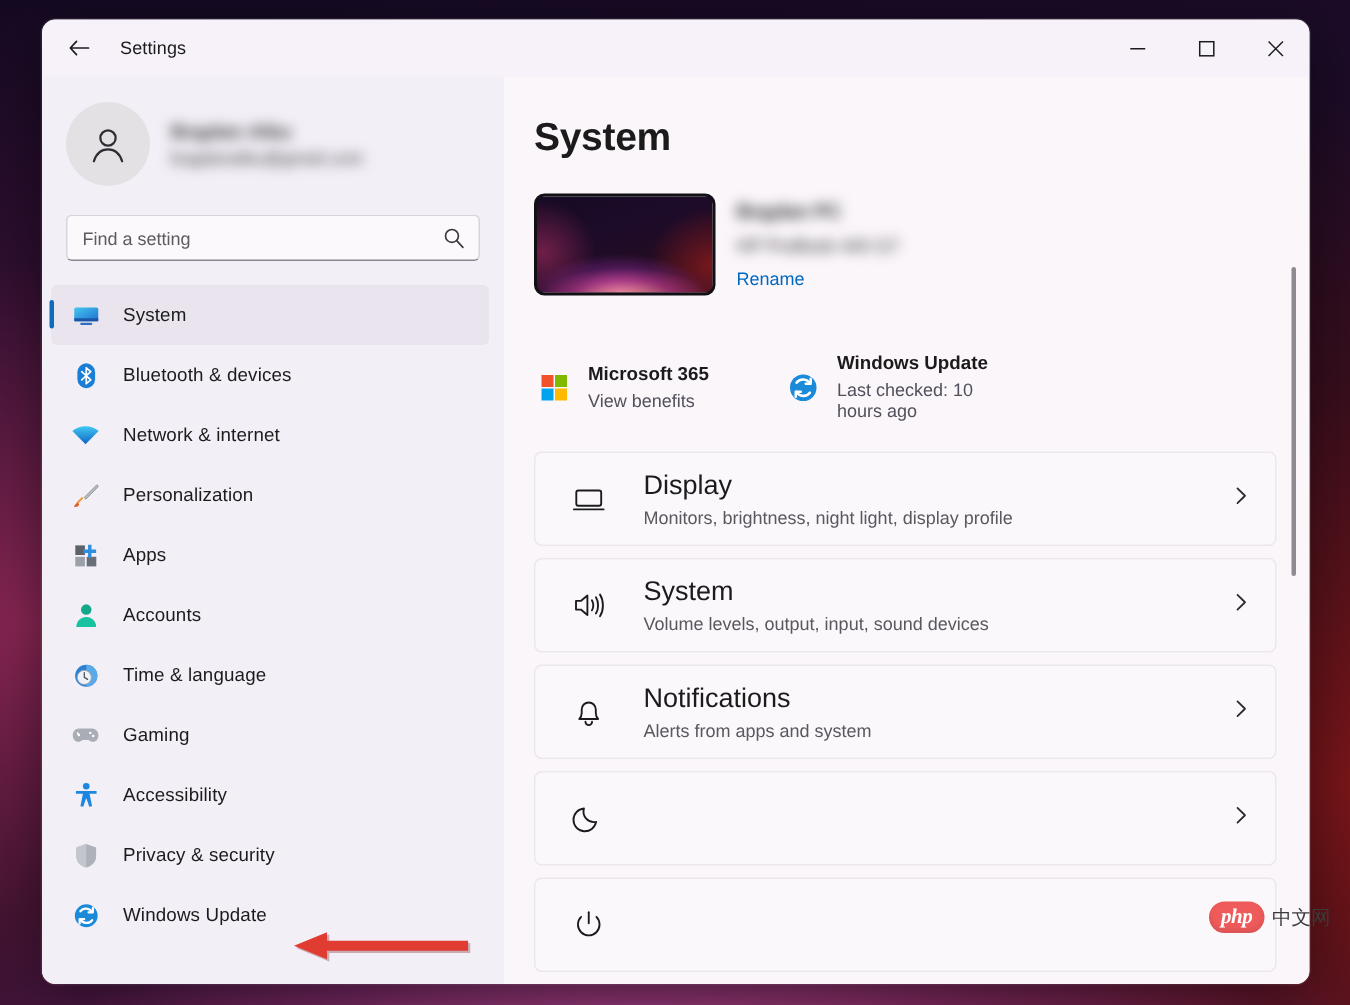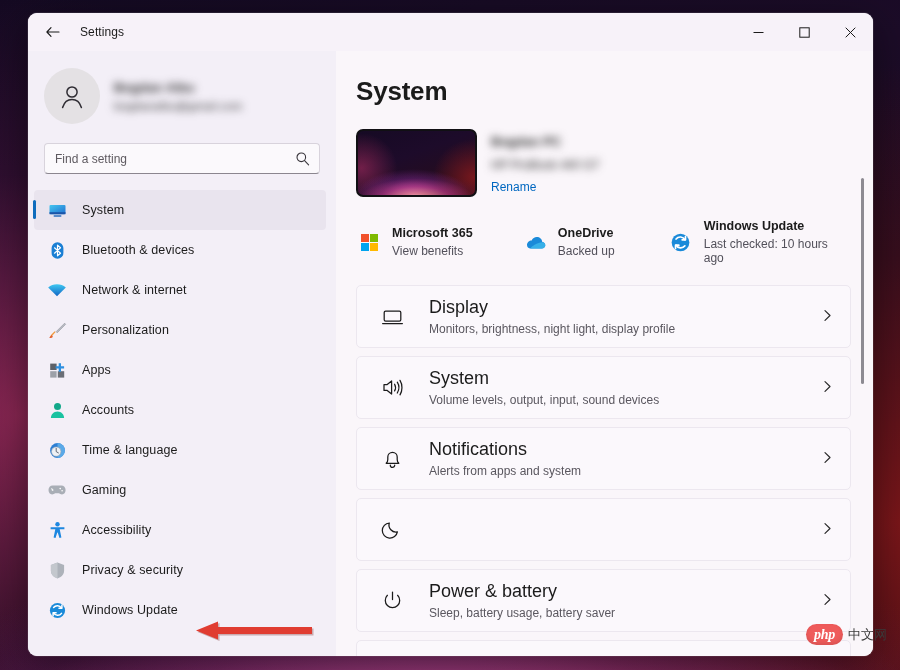--- a/index.html
+++ b/index.html
@@ -185,20 +185,21 @@
   }
 
   
   #status-strip {
     display: flex; align-items: center;
     margin-top: 22px;
   }
   .status-item {
     display: flex; align-items: center;
     cursor: pointer;
+    margin-top: 16px;
   }
   .status-item:nth-child(1) { width: 166px; }
   .status-item:nth-child(2) { width: 146px; }
   .status-icon {
     width: 26px; height: 26px; flex: none;
     display: flex; align-items: center; justify-content: center;
     margin-right: 10px;
   }
   .status-title { font-size: 12.5px; font-weight: bold; color: #1b1b1b; }
   .status-sub { font-size: 12px; color: #52505a; margin-top: 4px; }
@@ -239,21 +240,21 @@
   #annot-arrow {
     position: absolute;
     left: 196px; top: 620px;
     width: 120px; height: 24px;
     pointer-events: none;
   }
 
   
   #watermark {
     position: absolute;
-    left: 806px; top: 624px;
+    left: 806px; top: 601px;
     display: flex; align-items: center;
     pointer-events: none;
   }
   #wm-badge {
     width: 37px; height: 21px;
     border-radius: 11px;
     background: #ef5b5b;
     display: flex; align-items: center; justify-content: center;
     box-shadow: inset 0 -2px 4px rgba(0,0,0,0.10);
   }
@@ -491,32 +492,20 @@
                 <rect x="1" y="10" width="8" height="8" fill="#00a3ee"></rect>
                 <rect x="10" y="10" width="8" height="8" fill="#ffb900"></rect>
               </svg>
             </span>
             <span>
               <span class="status-title" style="display:block">Microsoft 365</span>
               <span class="status-sub" style="display:block">View benefits</span>
             </span>
           </div>
 
-          <div class="status-item">
-            <span class="status-icon">
-              <svg width="22" height="22" viewBox="0 0 22 16">
-                <path d="M6.5 14.6h11.2c2.1 0 3.6-1.5 3.6-3.3 0-1.7-1.3-3.1-3-3.3-.3-2.8-2.6-4.9-5.5-4.9-2.3 0-4.3 1.4-5.1 3.4C5.4 6.4 3 8.3 3 11c0 2 1.5 3.6 3.5 3.6z" fill="#1a8ad9"></path>
-                <path d="M6.5 14.6h11.2c2.1 0 3.6-1.5 3.6-3.3 0-1.4-.9-2.6-2.2-3.1-2.4-.3-5.6 1-8.4 2.6-2.1 1.2-3.6 2.5-4.4 3.8z" fill="#37b0e8"></path>
-              </svg>
-            </span>
-            <span>
-              <span class="status-title" style="display:block">OneDrive</span>
-              <span class="status-sub" style="display:block">Backed up</span>
-            </span>
-          </div>
 
           <div class="status-item">
             <span class="status-icon">
               <svg width="21" height="21" viewBox="0 0 19 19">
                 <circle cx="9.5" cy="9.5" r="8" fill="#1a8ad9"></circle>
                 <path d="M13.5 7a4.8 4.8 0 0 0-8-.6M5.5 12a4.8 4.8 0 0 0 8 .5" stroke="#fff" stroke-width="1.55" fill="none" stroke-linecap="round"></path>
                 <path d="M14 4.1v3h-3M5 14.9v-3h3" stroke="#fff" stroke-width="1.55" fill="none" stroke-linecap="round" stroke-linejoin="round"></path>
               </svg>
             </span>
             <span>
@@ -595,24 +584,20 @@
                 </svg>
             </span>
           </div>
 
           <div class="card">
             <span class="card-icon">
               <svg width="23" height="23" viewBox="0 0 23 23" fill="none" stroke="#1b1b1b" stroke-width="1.25">
                 <path d="M16.6 6.3a7.2 7.2 0 1 1-10.2 0" stroke-linecap="round"></path>
                 <path d="M11.5 3.1v7.4" stroke-linecap="round"></path>
               </svg>
-            </span>
-            <span>
-              <span class="card-title" style="display:block">Power &amp; battery</span>
-              <span class="card-sub" style="display:block">Sleep, battery usage, battery saver</span>
             </span>
             <span class="card-chev">
               <svg width="13" height="13" viewBox="0 0 13 13" fill="none" stroke="#2b2b2b" stroke-width="1.2">
                   <path d="M4 1.6 9 6.5l-5 4.9" stroke-linecap="round" stroke-linejoin="round"></path>
                 </svg>
             </span>
           </div>
 
           <div class="card"></div>
 

